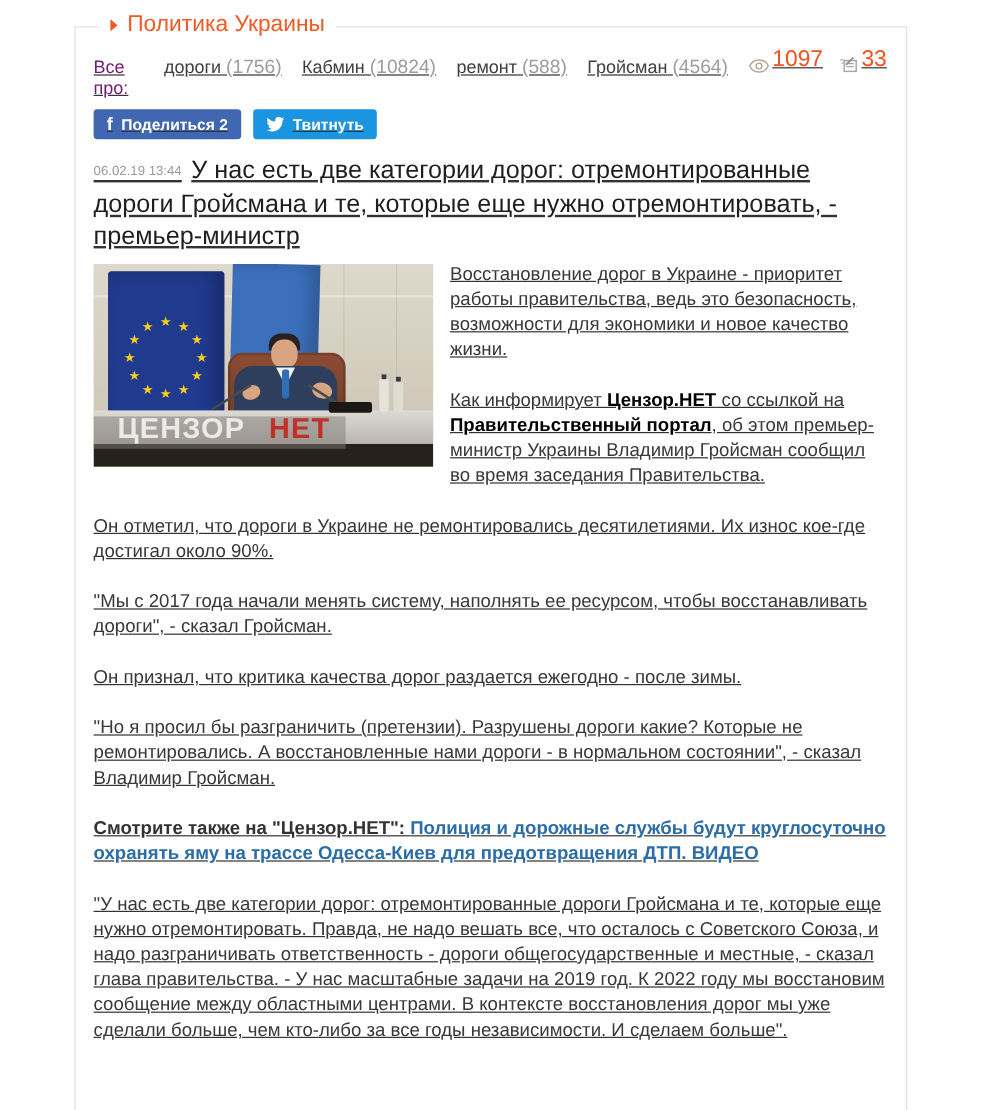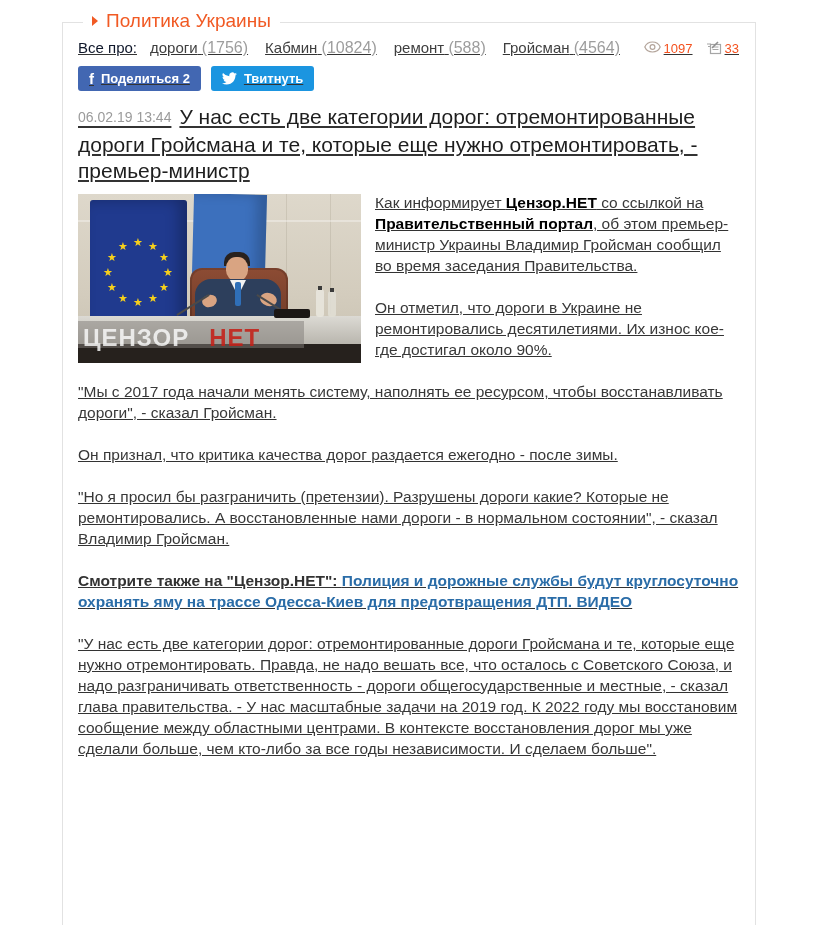--- a/index.html
+++ b/index.html
@@ -16,41 +16,41 @@
     display:flex;align-items:center;gap:8px;font-size:19px;color:#f15a24;
     cursor:pointer;white-space:nowrap;
   }
   .section-arrow{
     width:0;height:0;border-left:6px solid #f15a24;
     border-top:5px solid transparent;border-bottom:5px solid transparent;
   }
   .inner{padding:16px 16px 0 15px;}
   
   .tags-row{display:flex;align-items:baseline;font-size:15px;margin-bottom:9px;}
-  .tags-label{color:#0f172a;margin-right:13px;}
+  .tags-label{color:#701a75;margin-right:13px;}
   .tag{color:#3f3f3f;text-decoration:none;margin-right:17px;cursor:pointer;white-space:nowrap;}
   .tag .cnt{color:#9d9d9d;font-size:16px;}
-  .stats{margin-left:auto;display:flex;align-items:flex-start;gap:3px;color:#f4511e;font-size:13px;}
+  .stats{margin-left:auto;display:flex;align-items:flex-end;gap:3px;color:#f4511e;font-size:19px;}
   .stats svg{display:block;}
   .stat-num{color:#f4511e;}
   .stat-comments{cursor:pointer;}
   .stats .gap{width:7px;}
   
   .share-row{display:flex;gap:10px;margin-bottom:13px;}
   .share-btn{
     display:inline-flex;align-items:center;gap:7px;border:none;border-radius:3px;
     color:#fff;font-size:13px;font-weight:700;font-family:"Liberation Sans",sans-serif;
     padding:5px 11px;height:25px;cursor:pointer;line-height:1;
   }
   .share-btn.fb{background:#4267b2;}
   .share-btn.tw{background:#1b95e0;}
   .fb-glyph{font-size:15px;font-weight:700;}
   
   .title-block{margin:10px 0 8px 0;font-size:21px;line-height:26px;color:#1e1e1e;font-weight:400;}
-  .title-date{font-size:14px;color:#9b9b9b;margin-right:8px;position:relative;top:-2px;}
+  .title-date{font-size:11px;color:#9b9b9b;margin-right:8px;position:relative;top:-2px;}
   
   .article-body{font-size:15.5px;line-height:21px;color:#383838;}
   .article-body p{margin:0 0 21px 0;}
   .article-body a{text-decoration:none;cursor:pointer;}
   .inline-link{color:#000000;font-weight:700;}
   .see-also{font-weight:700;color:#333;}
   .see-also a{color:#2b6da8;}
   
   .photo{
     position:relative;float:left;width:283px;height:169px;margin:2px 14px 6px 0;
@@ -79,22 +79,22 @@
   .desk{left:0;top:122px;width:283px;height:28px;background:linear-gradient(180deg,#dcdad4,#b9b6ae);}
   .desk-front{left:0;top:150px;width:283px;height:19px;background:#26211d;}
   .mic1{left:96px;top:110px;width:38px;height:2px;background:#4a4a4a;transform:rotate(-32deg);}
   .mic2{left:176px;top:110px;width:38px;height:2px;background:#4a4a4a;transform:rotate(32deg);}
   .desk-item{left:196px;top:115px;width:36px;height:9px;background:#1b1715;border-radius:2px;}
   .bottle1{left:238px;top:95px;width:8px;height:28px;background:rgba(232,230,221,.9);border-radius:3px;}
   .bottle2{left:250px;top:97px;width:8px;height:26px;background:rgba(224,222,212,.9);border-radius:3px;}
   .cap1{left:240px;top:92px;width:4px;height:4px;background:#3a3a3a;}
   .cap2{left:252px;top:94px;width:4px;height:4px;background:#3a3a3a;}
   .watermark{
-    left:0;top:127px;width:226px;height:27px;background:rgba(128,123,119,.5);
-    display:flex;align-items:flex-end;padding-left:5px;box-sizing:border-box;
+    left:0;top:127px;width:210px;height:27px;background:rgba(128,123,119,.5);
+    display:flex;align-items:flex-start;padding-left:20px;box-sizing:border-box;
     font-size:24px;font-weight:700;letter-spacing:1px;white-space:nowrap;
   }
   .wm-1{position:static;color:rgba(250,250,250,.82);}
   .wm-2{position:static;color:rgba(196,32,24,.88);margin-left:20px;}
   .clear{clear:both;}
 </style>
 </head>
 <body>
 
 <div class="frame">
@@ -189,20 +189,21 @@
         <div class="bottle2"></div>
         <div class="cap1"></div>
         <div class="cap2"></div>
         <div class="desk-front"></div>
         <div class="watermark">
           <span class="wm-1">ЦЕНЗОР</span>
           <span class="wm-2">НЕТ</span>
         </div>
       </div>
 
+      <p>Восстановление дорог в Украине - приоритет работы правительства, ведь это безопасность, возможности для экономики и новое качество жизни.</p>
 
       <p><span>Как информирует </span><a class="inline-link">Цензор.НЕТ</a><span> со ссылкой на </span><a class="inline-link">Правительственный портал</a><span>, об этом премьер-министр Украины Владимир Гройсман сообщил во время заседания Правительства.</span></p>
 
       <p>Он отметил, что дороги в Украине не ремонтировались десятилетиями. Их износ кое-где достигал около 90%.</p>
       <p>"Мы с 2017 года начали менять систему, наполнять ее ресурсом, чтобы восстанавливать дороги", - сказал Гройсман.</p>
       <p>Он признал, что критика качества дорог раздается ежегодно - после зимы.</p>
       <p>"Но я просил бы разграничить (претензии). Разрушены дороги какие? Которые не ремонтировались. А восстановленные нами дороги - в нормальном состоянии", - сказал Владимир Гройсман.</p>
 
       <p class="see-also"><span>Смотрите также на "Цензор.НЕТ": </span><a>Полиция и дорожные службы будут круглосуточно охранять яму на трассе Одесса-Киев для предотвращения ДТП. ВИДЕО</a></p>
 

